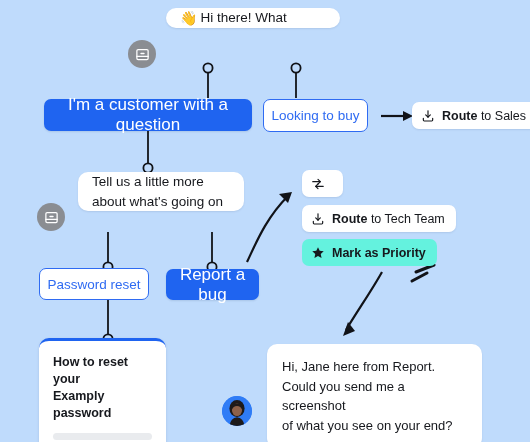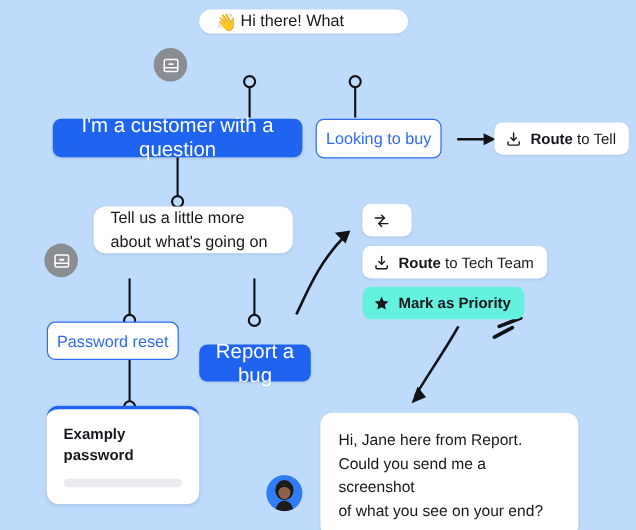--- a/index.html
+++ b/index.html
@@ -195,21 +195,21 @@
 <div class="node btn-outline" style="left:263px; top:99px; width:105px; height:33px;">Looking to buy</div>
 
 <div class="node chip" style="left:412px; top:102px; height:27px;">
   <span class="chip-icon">
     <svg width="14" height="14" viewBox="0 0 24 24" fill="none" stroke="#16181d" stroke-width="2" stroke-linecap="round" stroke-linejoin="round">
       <path d="M4 16 v3 a1.5 1.5 0 0 0 1.5 1.5 h13 A1.5 1.5 0 0 0 20 19 v-3"></path>
       <path d="M12 3 v11"></path>
       <path d="M8 10 l4 4 4-4"></path>
     </svg>
   </span>
-  <span><b>Route</b><span> to Tell</span></span>
+  <span><b>Route</b><span> to Sales</span></span>
 </div>
 
 <div class="node" style="left:37px; top:203px;">
   <div class="circ-icon">
     <svg width="15" height="15" viewBox="0 0 24 24" fill="none" stroke="#ffffff" stroke-width="2" stroke-linecap="round" stroke-linejoin="round">
       <rect x="3" y="4" width="18" height="16" rx="2"></rect>
       <line x1="3" y1="15" x2="21" y2="15"></line>
       <rect x="8.5" y="9" width="7" height="2.6" rx="1.3" fill="#ffffff" stroke="none"></rect>
     </svg>
   </div>
@@ -246,23 +246,24 @@
   <span class="chip-icon">
     <svg width="14" height="14" viewBox="0 0 24 24" fill="#16181d">
       <path d="M12 2 l2.9 6.3 6.9 .8 -5.1 4.7 1.4 6.8 -6.1 -3.5 -6.1 3.5 1.4 -6.8 -5.1 -4.7 6.9 -.8 Z"></path>
     </svg>
   </span>
   <span><b></b><span>Mark as Priority</span></span>
 </div>
 
 <div class="node btn-outline" style="left:39px; top:268px; width:110px; height:32px;">Password reset</div>
 
-<div class="node btn-solid" style="left:166px; top:287px; width:93px; height:31px;">Report a bug</div>
+<div class="node btn-solid" style="left:166px; top:269px; width:93px; height:31px;">Report a bug</div>
 
 <div class="node article" style="left:39px; top:338px; width:127px;">
+  <div class="article-title">How to reset your</div>
   <div class="article-title">Examply password</div>
   <div class="skel" style="width:100%;"></div>
 
 </div>
 
 <div class="node" style="left:222px; top:396px;">
   <div class="avatar">
     <svg width="30" height="30" viewBox="0 0 30 30">
       <circle cx="15" cy="15" r="15" fill="#2f7cf6"></circle>
       <ellipse cx="15" cy="12.5" rx="7.6" ry="8.4" fill="#1d1a1a"></ellipse>

